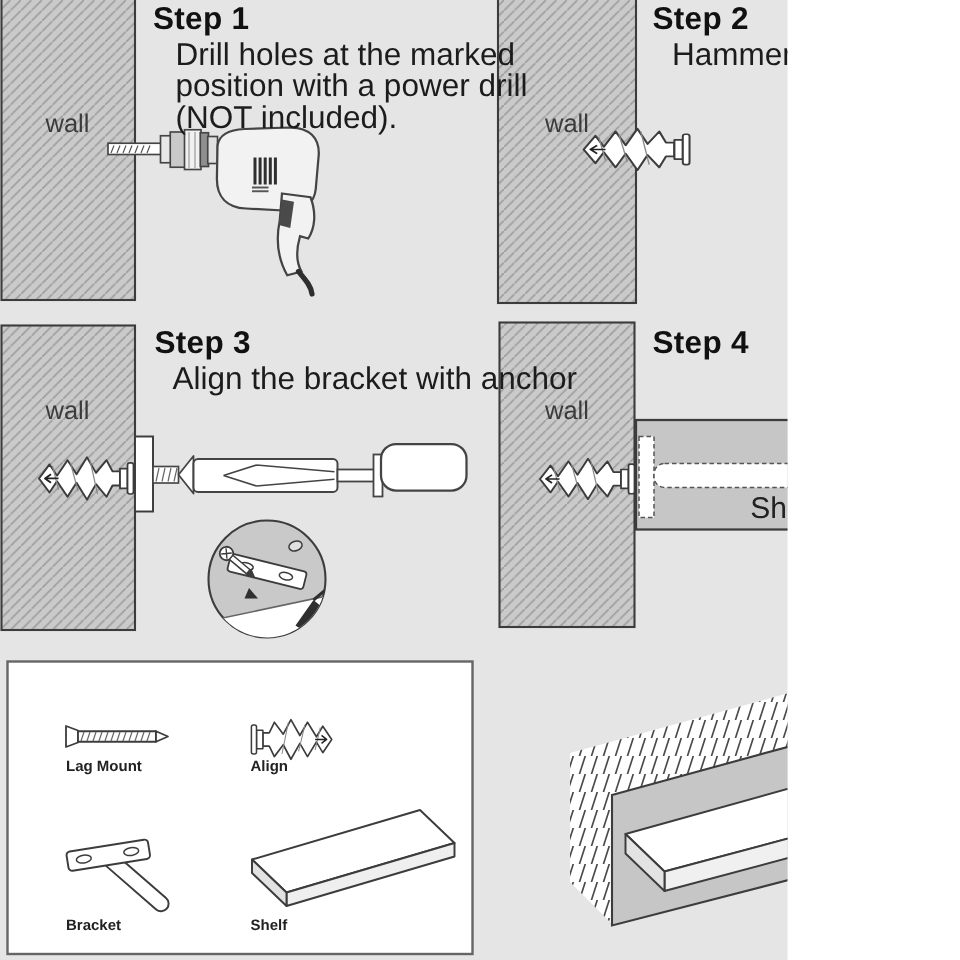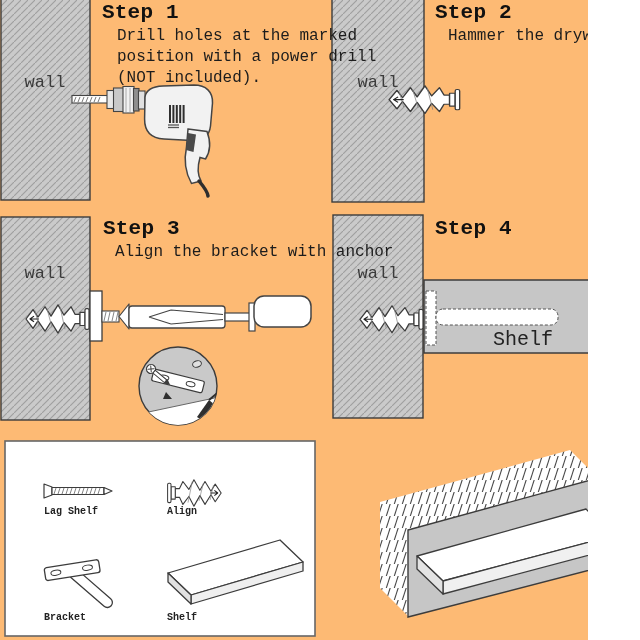--- a/index.html
+++ b/index.html
@@ -1,21 +1,21 @@
 <!DOCTYPE html>
 <html><head>
 <meta charset="utf-8">
 <style>
   html,body{margin:0;padding:0;background:#fff;}
-  .stage{position:relative;width:588px;height:640px;background:#fdba74;overflow:hidden;
-         font-family:Liberation Mono, monospace;color:#1a1a1a;}
+  .stage{position:relative;width:525px;height:640px;background:#e5e5e5;overflow:hidden;
+         font-family:Liberation Sans, sans-serif;color:#1a1a1a;}
   .stage svg{position:absolute;left:0;top:0;}
   .txt{position:absolute;white-space:nowrap;}
   .step-title{font-size:21px;font-weight:bold;color:#111;letter-spacing:.2px;}
-  .step-body{font-size:16px;line-height:21px;color:#1c1c1c;}
+  .step-body{font-size:21px;line-height:21px;color:#1c1c1c;}
   .wall-label{font-size:17px;color:#3b3b3b;text-align:center;margin-top:18px;}
   .shelf-label{font-size:20px;color:#222;text-align:center;}
   .part-label{font-size:10px;font-weight:bold;color:#222;}
 </style>
 </head>
 <body>
 
 <div class="stage">
 
 <svg width="640" height="640" viewBox="0 0 640 640">
@@ -209,18 +209,18 @@
 <div class="txt step-title" style="left:103px;top:217px;">Step 3</div>
 <div class="txt step-body" style="left:115px;top:242px;">
   <span>Align the bracket with anchor</span><br>
 </div>
 <div class="txt wall-label" style="left:0;top:246px;width:90px;">wall</div>
 
 <div class="txt step-title" style="left:435px;top:217px;">Step 4</div>
 <div class="txt wall-label" style="left:333px;top:246px;width:90px;">wall</div>
 <div class="txt shelf-label" style="left:424px;top:328px;width:198px;">Shelf</div>
 
-<div class="txt part-label" style="left:44px;top:506px;">Lag Shelf</div>
+<div class="txt part-label" style="left:44px;top:506px;">Lag Mount</div>
 <div class="txt part-label" style="left:167px;top:506px;">Align</div>
 <div class="txt part-label" style="left:44px;top:612px;">Bracket</div>
 <div class="txt part-label" style="left:167px;top:612px;">Shelf</div>
 
 </div>
 
 </body></html>

